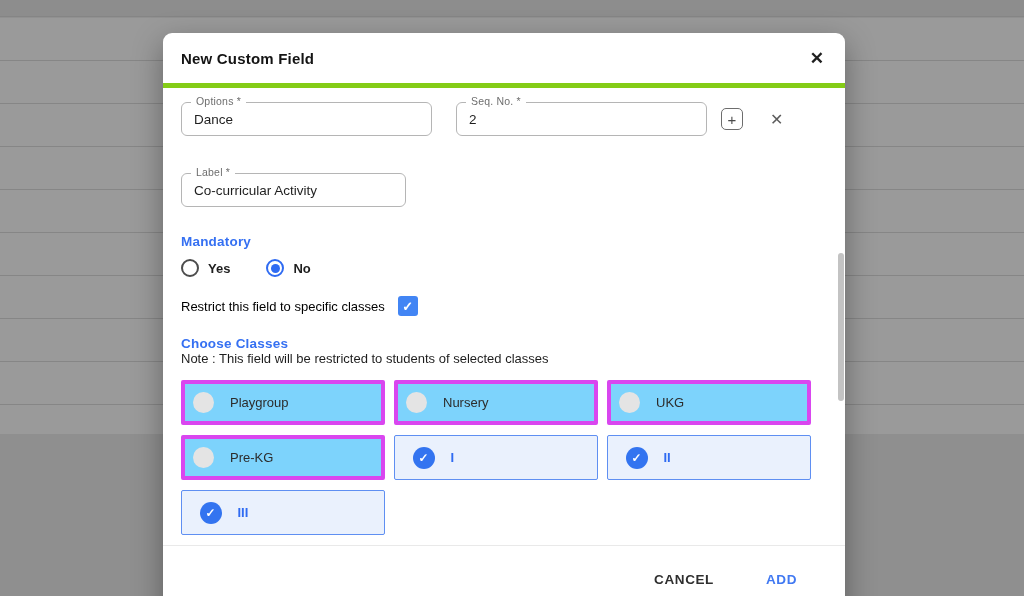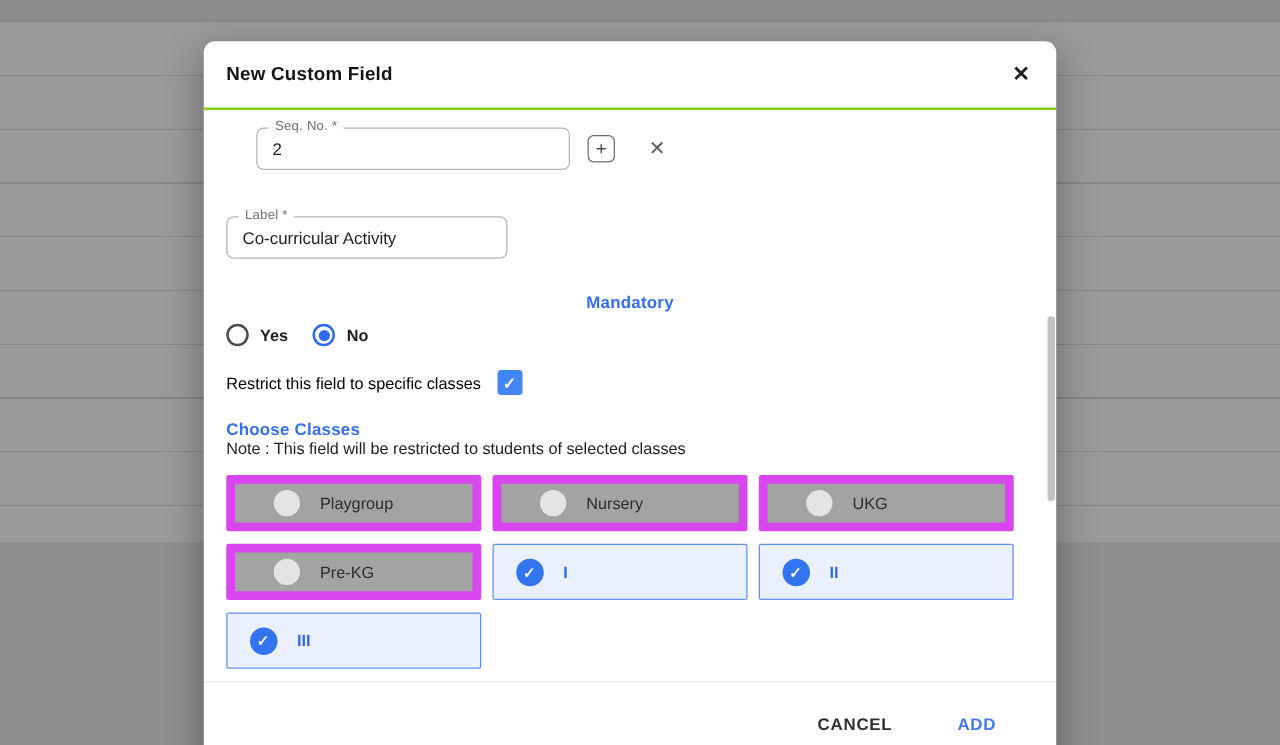--- a/index.html
+++ b/index.html
@@ -10,66 +10,66 @@
   .bg-top { position:absolute; top:0; left:0; right:0; height:17px; background:#8d8d8d; border-bottom:1px solid #858585; }
   .bg-rows { position:absolute; top:18px; left:0; right:0; height:416px;
              background:repeating-linear-gradient(to bottom, #9a9a9a 0px, #9a9a9a 42px, #868686 42px, #868686 43px); }
   .bg-bottom { position:absolute; top:434px; bottom:0; left:0; right:0; background:#8f8f8f; }
 
   
   .modal { position:absolute; left:163px; top:33px; width:682px; height:600px;
            background:#ffffff; border-radius:9px; box-shadow:0 10px 30px rgba(0,0,0,.35); overflow:hidden; }
 
   .modal-header { height:55px; display:flex; align-items:center; justify-content:space-between;
-                  padding:0 19px 0 18px; border-bottom:2px solid #84cc16; }
+                  padding:0 19px 0 18px; border-bottom:5px solid #84cc16; }
   .modal-title { font-size:15px; font-weight:700; color:#141414; letter-spacing:.2px; }
   .close-btn { border:none; background:none; cursor:pointer; font-size:17px; font-weight:700; color:#1f1f1f; line-height:1; padding:2px; }
 
   .modal-body { padding:0 18px; position:relative; }
 
   
   .field-row { display:flex; align-items:center; margin-top:14px; }
   .outlined-field { position:relative; width:251px; height:34px; border:1px solid #b5b5b5; border-radius:6px;
                     background:#fff; display:flex; align-items:center; }
   .flabel { position:absolute; top:-8px; left:9px; background:#fff; padding:0 5px; font-size:10.5px; color:#6e6e6e; letter-spacing:.2px; }
   .finput { border:none; outline:none; width:100%; height:100%; background:transparent; border-radius:6px;
             padding:0 12px; font-family:"Liberation Sans", sans-serif; font-size:13.5px; color:#1f1f1f; }
   .gap24 { width:24px; flex:0 0 24px; }
 
   .icon-btn { border:none; background:none; cursor:pointer; display:flex; align-items:center; justify-content:center; }
   .plus-btn { width:22px; height:22px; border:1.6px solid #6d6d6d; border-radius:5px; margin-left:14px;
               font-size:15px; color:#4a4a4a; font-weight:400; line-height:1; }
   .remove-btn { margin-left:27px; font-size:16px; color:#5c5c5c; font-weight:400; }
 
   .section-heading { font-size:13.5px; font-weight:700; color:#3570f2; letter-spacing:.2px; }
-  .mandatory-heading { margin-top:27px;text-align:center; }
-
-  
-  .radio-row { display:flex; align-items:center; margin-top:10px; gap:20px; }
+  .mandatory-heading { margin-top:27px; }
+
+  
+  .radio-row { display:flex; align-items:center; margin-top:10px; gap:36px; }
   .radio-opt { display:flex; align-items:center; cursor:pointer; }
   .radio-circle { width:18px; height:18px; border-radius:50%; border:2px solid #4c4c4c; background:#fff;
                   display:flex; align-items:center; justify-content:center; }
   .radio-opt.checked .radio-circle { border-color:#2f6bf2; }
   .radio-dot { width:9px; height:9px; border-radius:50%; background:transparent; }
   .radio-opt.checked .radio-dot { background:#2f6bf2; }
   .radio-label { margin-left:9px; font-size:13px; color:#1e1e1e; font-weight:600; }
 
   
   .restrict-row { display:flex; align-items:center; margin-top:19px; }
   .restrict-label { font-size:13px; color:#000000; }
   .checkbox { width:20px; height:20px; margin-left:13px; border-radius:3px; background:#4285f4; cursor:pointer;
               display:flex; align-items:center; justify-content:center; color:#fff; font-size:13px; font-weight:700; }
 
   .choose-heading { margin-top:20px; }
   .note-text { font-size:13px; color:#1e1e1e; }
 
   
   .class-grid { margin-top:14px; display:grid; grid-template-columns:repeat(3, 204px); gap:10px 9px; }
-  .class-card { height:45px; border:7px solid #d946ef; border-radius:2px; background:#a3a3a3;
-                display:flex; align-items:center; padding-left:31px; cursor:pointer; }
+  .class-card { height:45px; border:4px solid #d946ef; border-radius:2px; background:#7dd3fc;
+                display:flex; align-items:center; padding-left:8px; cursor:pointer; }
   .circ { width:21px; height:21px; border-radius:50%; background:#e4e4e4; flex:0 0 21px;
           display:flex; align-items:center; justify-content:center; color:transparent; font-size:12px; }
   .clabel { margin-left:16px; font-size:13px; color:#2c2c2c; }
   .class-card.selected { background:#eaf1fd; border:1.5px solid #5f8ff2; padding-left:17.5px; }
   .class-card.selected .circ { background:#3374f0; color:#ffffff; width:22px; height:22px; flex-basis:22px; font-weight:700; }
   .class-card.selected .clabel { color:#2f6bf2; font-weight:600; }
 
   
   .modal-footer { margin-top:10px; border-top:1px solid #e9e9e9; height:68px;
                   display:flex; align-items:center; justify-content:flex-end; padding-right:48px; gap:52px; }
@@ -93,20 +93,24 @@
 <div class="modal">
 
   <div class="modal-header">
     <div class="modal-title">New Custom Field</div>
     <button class="close-btn"><span>✕</span></button>
   </div>
 
   <div class="modal-body">
 
     <div class="field-row">
+      <div class="outlined-field">
+        <span class="flabel">Options *</span>
+        <input class="finput" value="Dance" style="">
+      </div>
       <div class="gap24"></div>
       <div class="outlined-field">
         <span class="flabel">Seq. No. *</span>
         <input class="finput" value="2" style="">
       </div>
       <button class="icon-btn plus-btn">
           <span>+</span>
         </button>
       <button class="icon-btn remove-btn">
           <span>✕</span>

